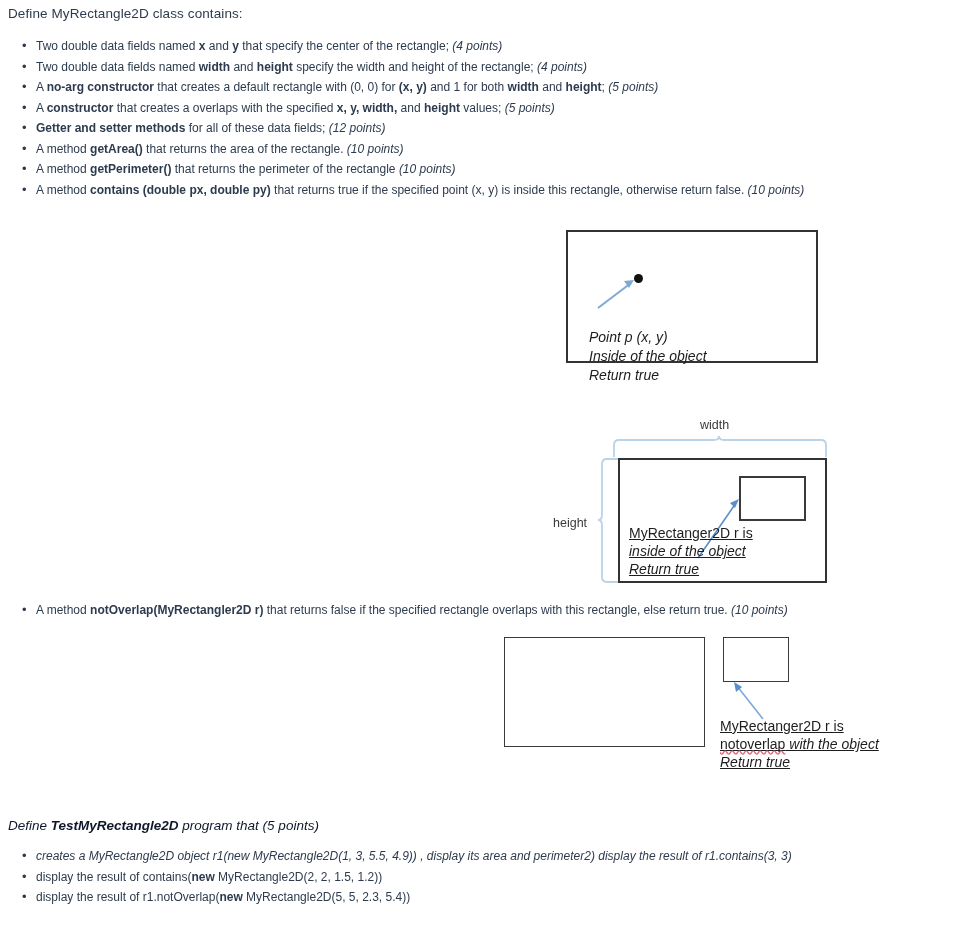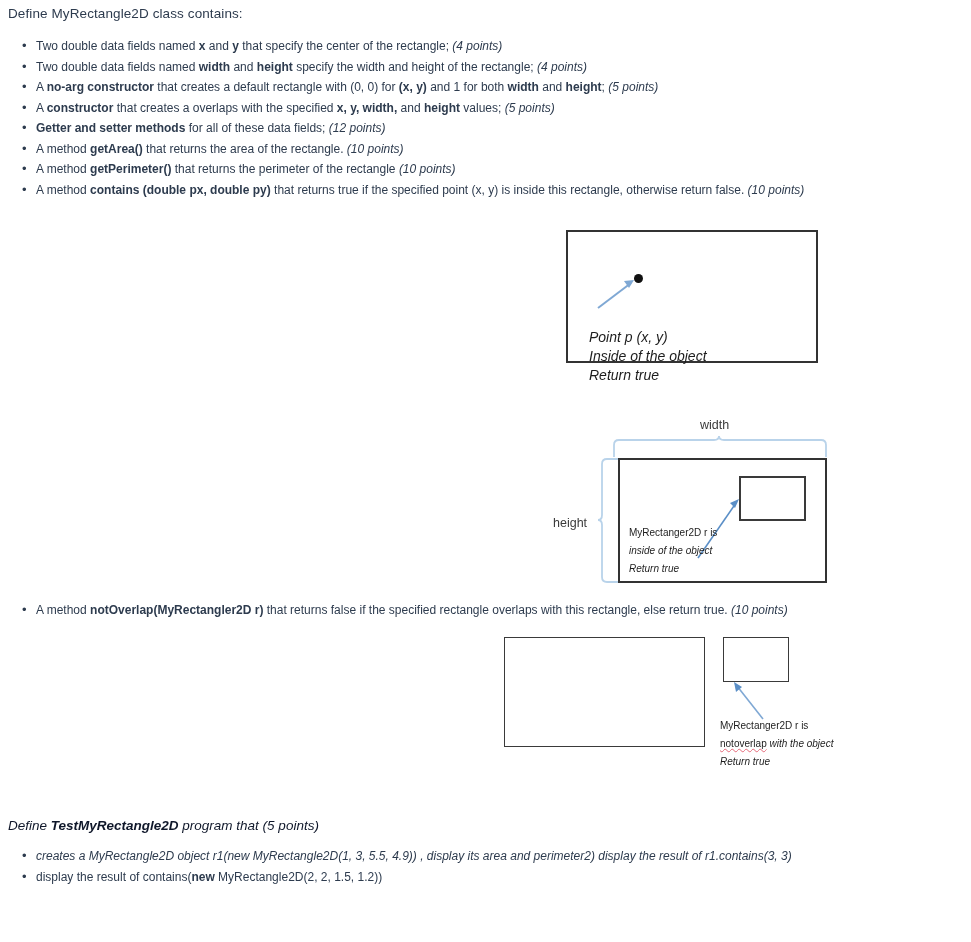--- a/index.html
+++ b/index.html
@@ -97,22 +97,23 @@
   .caption {
     position: absolute;
     font-family: "Liberation Sans", sans-serif;
     font-size: 14px;
     line-height: 19px;
     color: #1d1d1d;
     white-space: nowrap;
   }
   .caption .ital { font-style: italic; }
   .caption.small {
-    font-size: 10px;
+    font-size: 14px;
     line-height: 18px;
+    text-decoration: underline;
   }
   .spellerr {
     text-decoration: underline;
     text-decoration-color: #e56a7a;
     text-decoration-style: wavy;
     text-decoration-skip-ink: none;
   }
   .dim-label {
     position: absolute;
     font-family: "Liberation Sans", sans-serif;
@@ -220,15 +221,16 @@
     </div>
   </div>
 
   <div class="define2">
     <span>Define </span><b>TestMyRectangle2D</b><span> program that (5 points)</span>
   </div>
 
   <ul class="spec list-d" id="list-d">
       <li><i>creates a MyRectangle2D object r1(new MyRectangle2D(1, 3, 5.5, 4.9)) , display its area and perimeter2)</i><span>     </span><i>display the result of r1.contains(3, 3)</i></li>
       <li><span>display the result of contains(</span><b>new</b><span> MyRectangle2D(2, 2, 1.5, 1.2))</span></li>
+      <li><span>display the result of r1.notOverlap(</span><b>new</b><span> MyRectangle2D(5, 5, 2.3, 5.4))</span></li>
     </ul>
 
 </div>
 
 </body></html>

